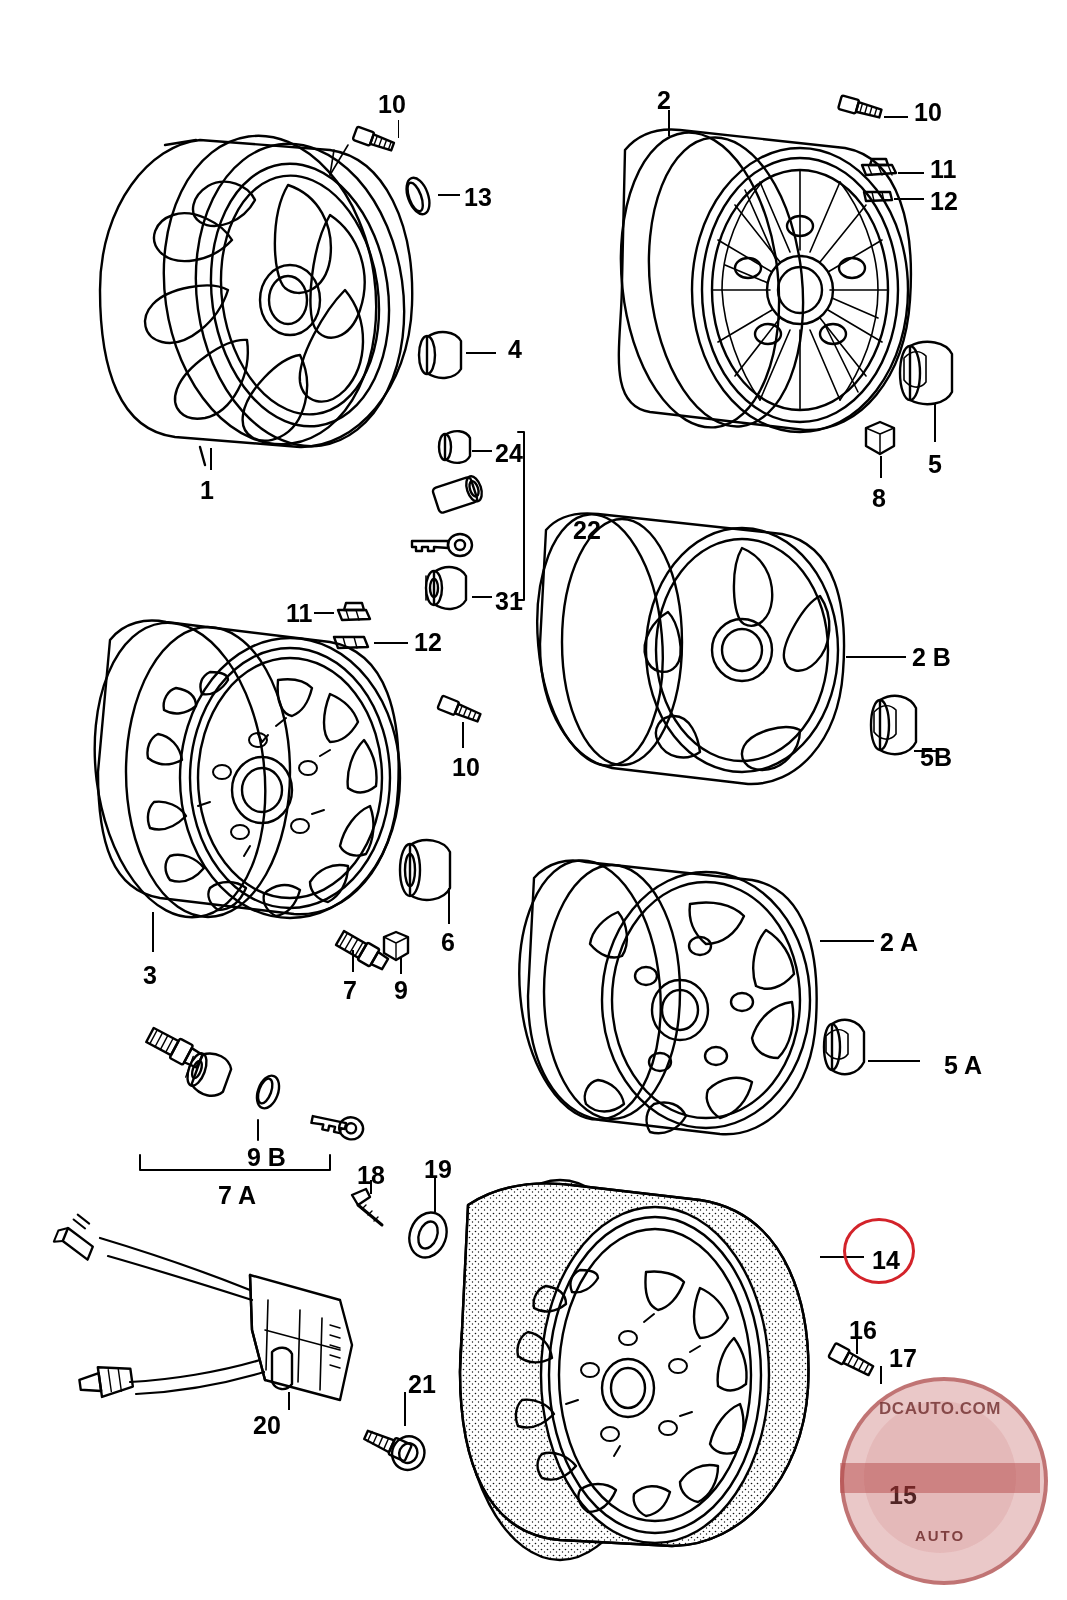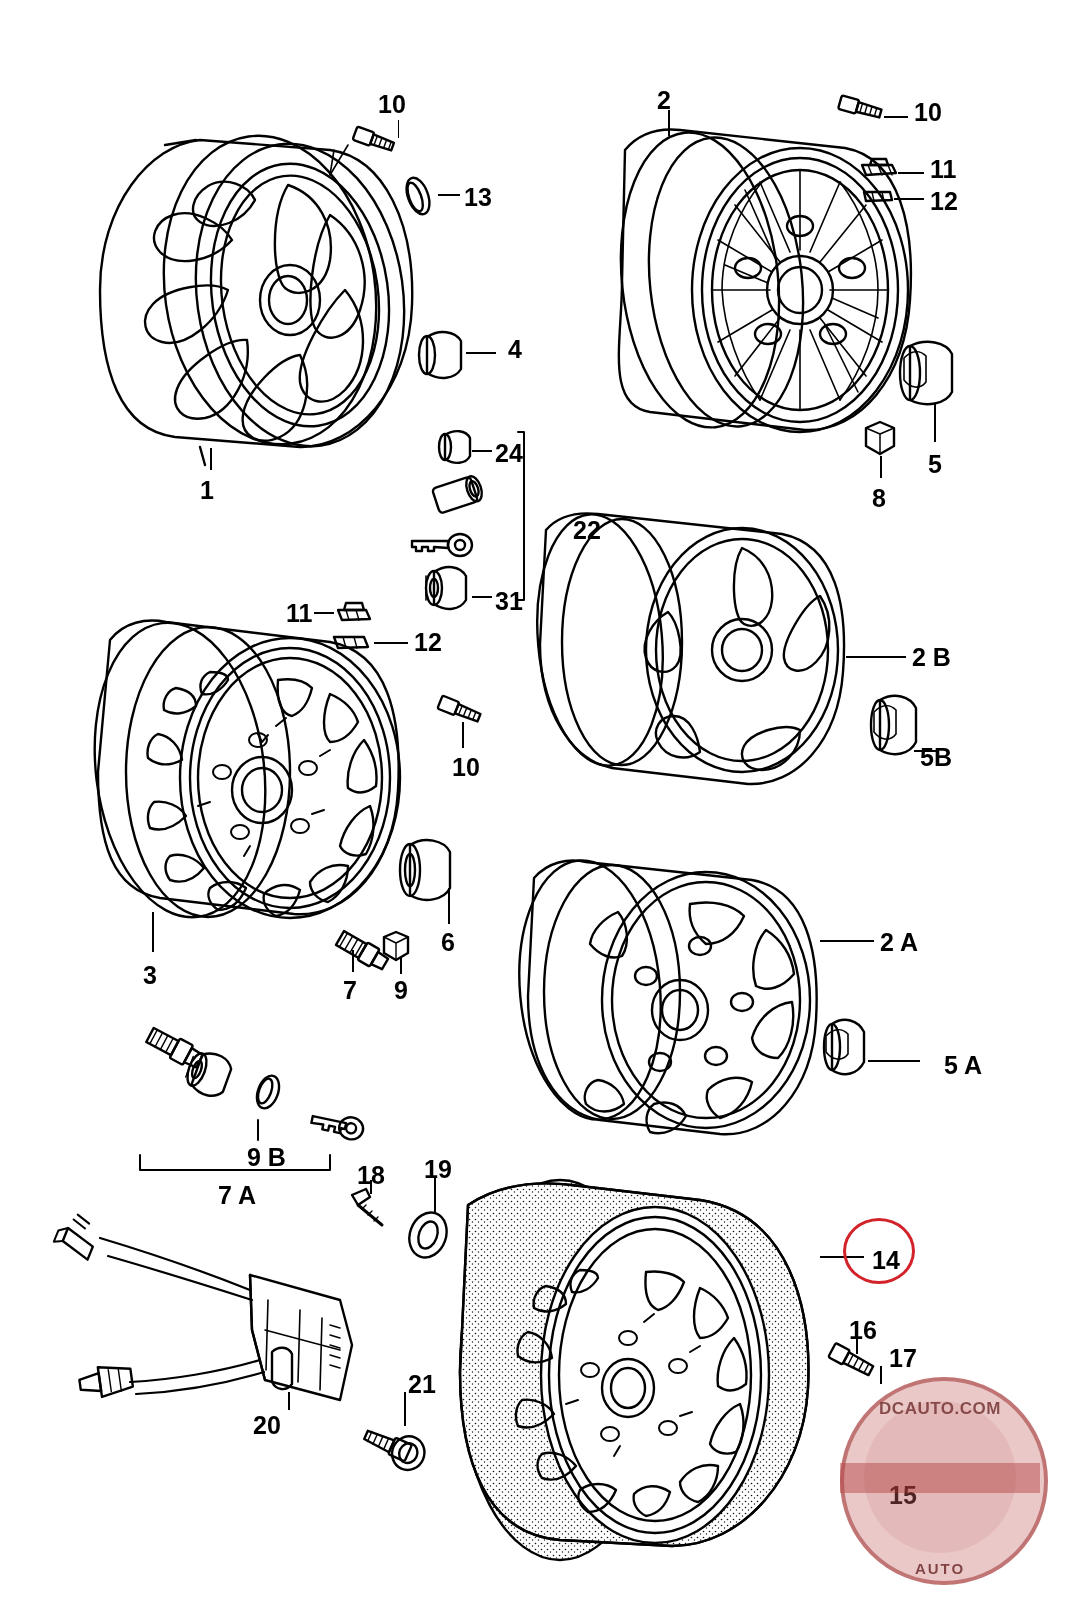--- a/index.html
+++ b/index.html
@@ -97,21 +97,20 @@
   .wm-text-bottom {
     position: absolute;
     left: 0; top: 150px;
     width: 200px;
     text-align: center;
     font-family: "Liberation Sans", sans-serif;
     font-weight: bold;
     font-size: 15px;
     color: rgba(90, 15, 15, 0.8);
     letter-spacing: 2px;
-    margin-top: 33px;
   }
   .wm-band {
     position: absolute;
     left: 0; top: 86px;
     width: 200px; height: 30px;
     background: rgba(170, 45, 45, 0.45);
   }
 </style>
 </head>
 <body>

